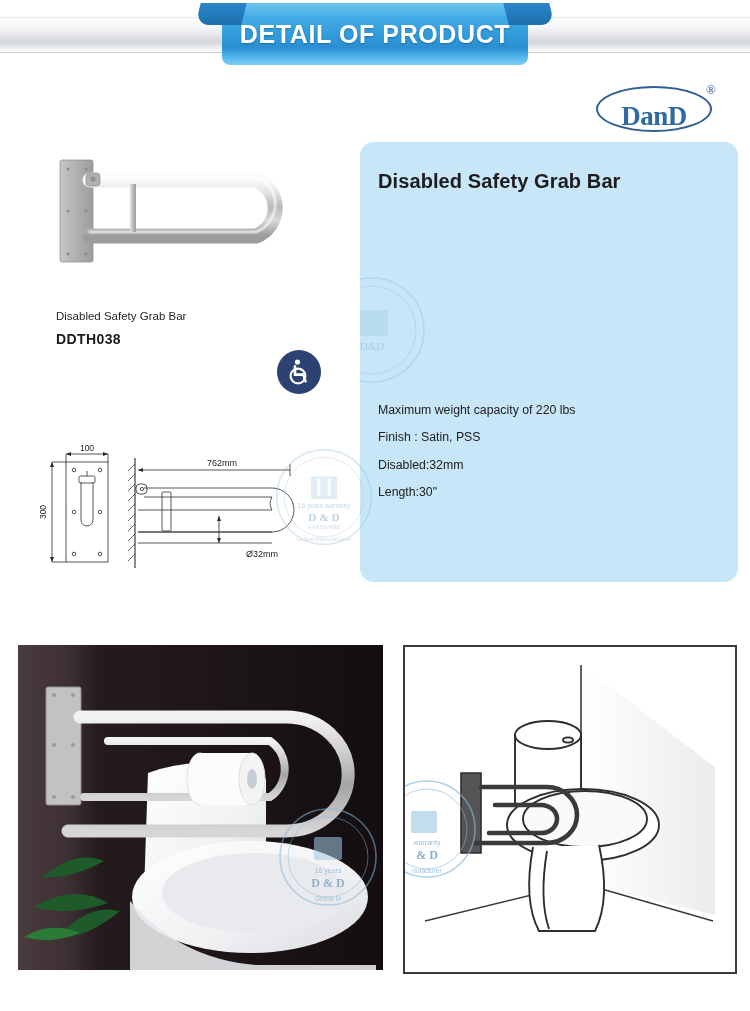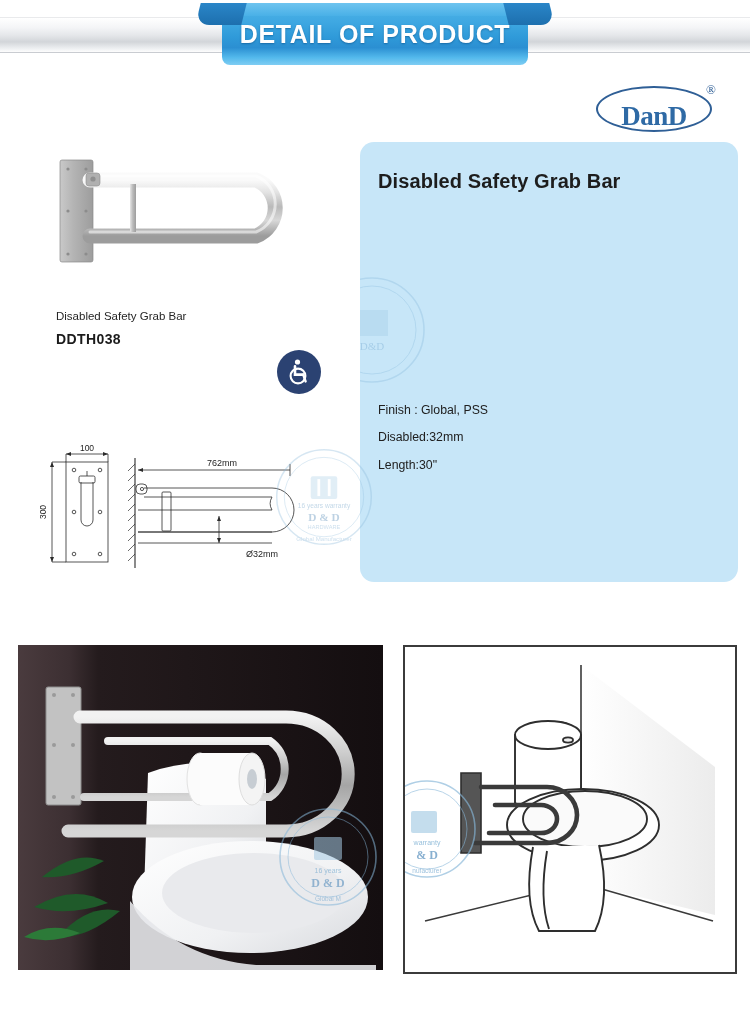--- a/index.html
+++ b/index.html
@@ -142,21 +142,22 @@
   <div class="logo">
     <div class="logo-oval">
       <span class="logo-text">DanD</span>
     </div>
     <span class="logo-r">®</span>
   </div>
 
   <div class="info-panel">
     <div class="info-title">Disabled Safety Grab Bar</div>
     <div class="spec-list">
-      <div>Finish : Global, PSS</div>
+      <div>Maximum weight capacity of 220 lbs</div>
+      <div>Finish : Satin, PSS</div>
       <div>Disabled:32mm</div>
       <div>Length:30"</div>
     </div>
 
     <svg class="wm-panel" viewBox="0 0 120 120">
       <circle cx="60" cy="60" r="52" fill="none" stroke="#7fb4d8" stroke-width="1.6"></circle>
       <circle cx="60" cy="60" r="44" fill="none" stroke="#7fb4d8" stroke-width="1"></circle>
       <rect x="44" y="40" width="32" height="26" fill="#9cc6e2"></rect>
       <text x="60" y="80" font-family="Liberation Serif, serif" font-size="11" fill="#5b95c4" text-anchor="middle">D&amp;D</text>
     </svg>

